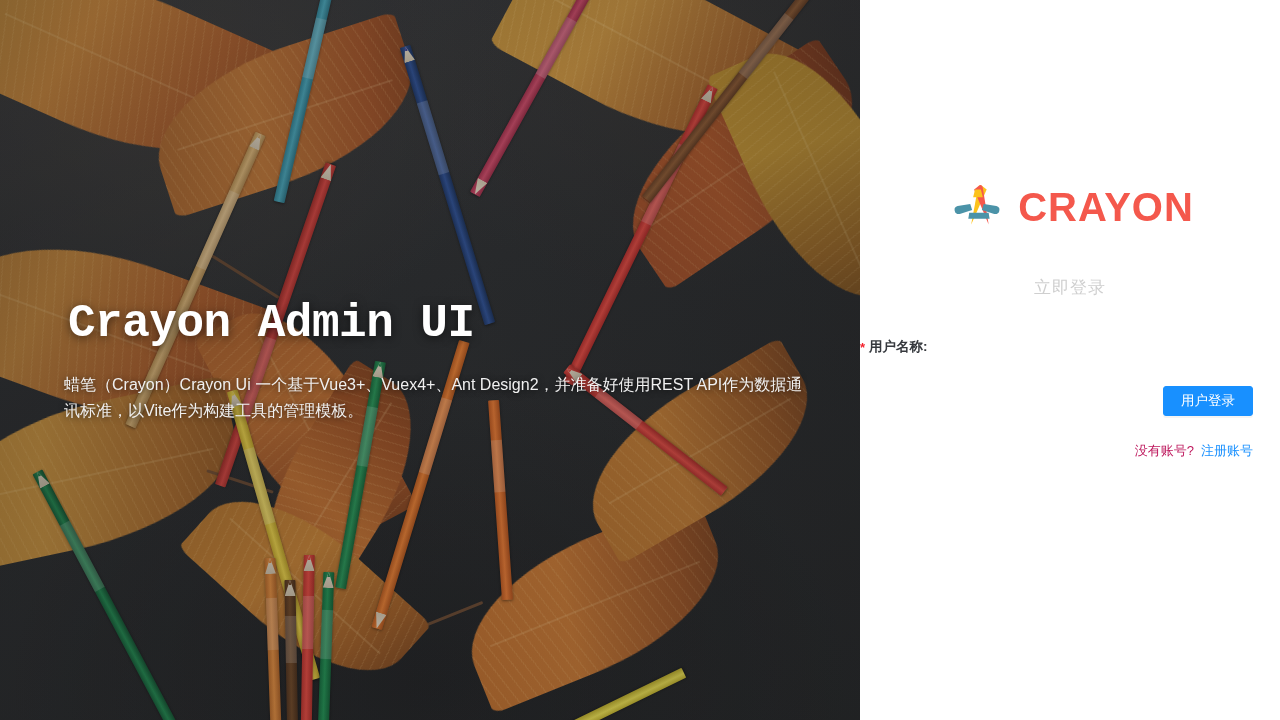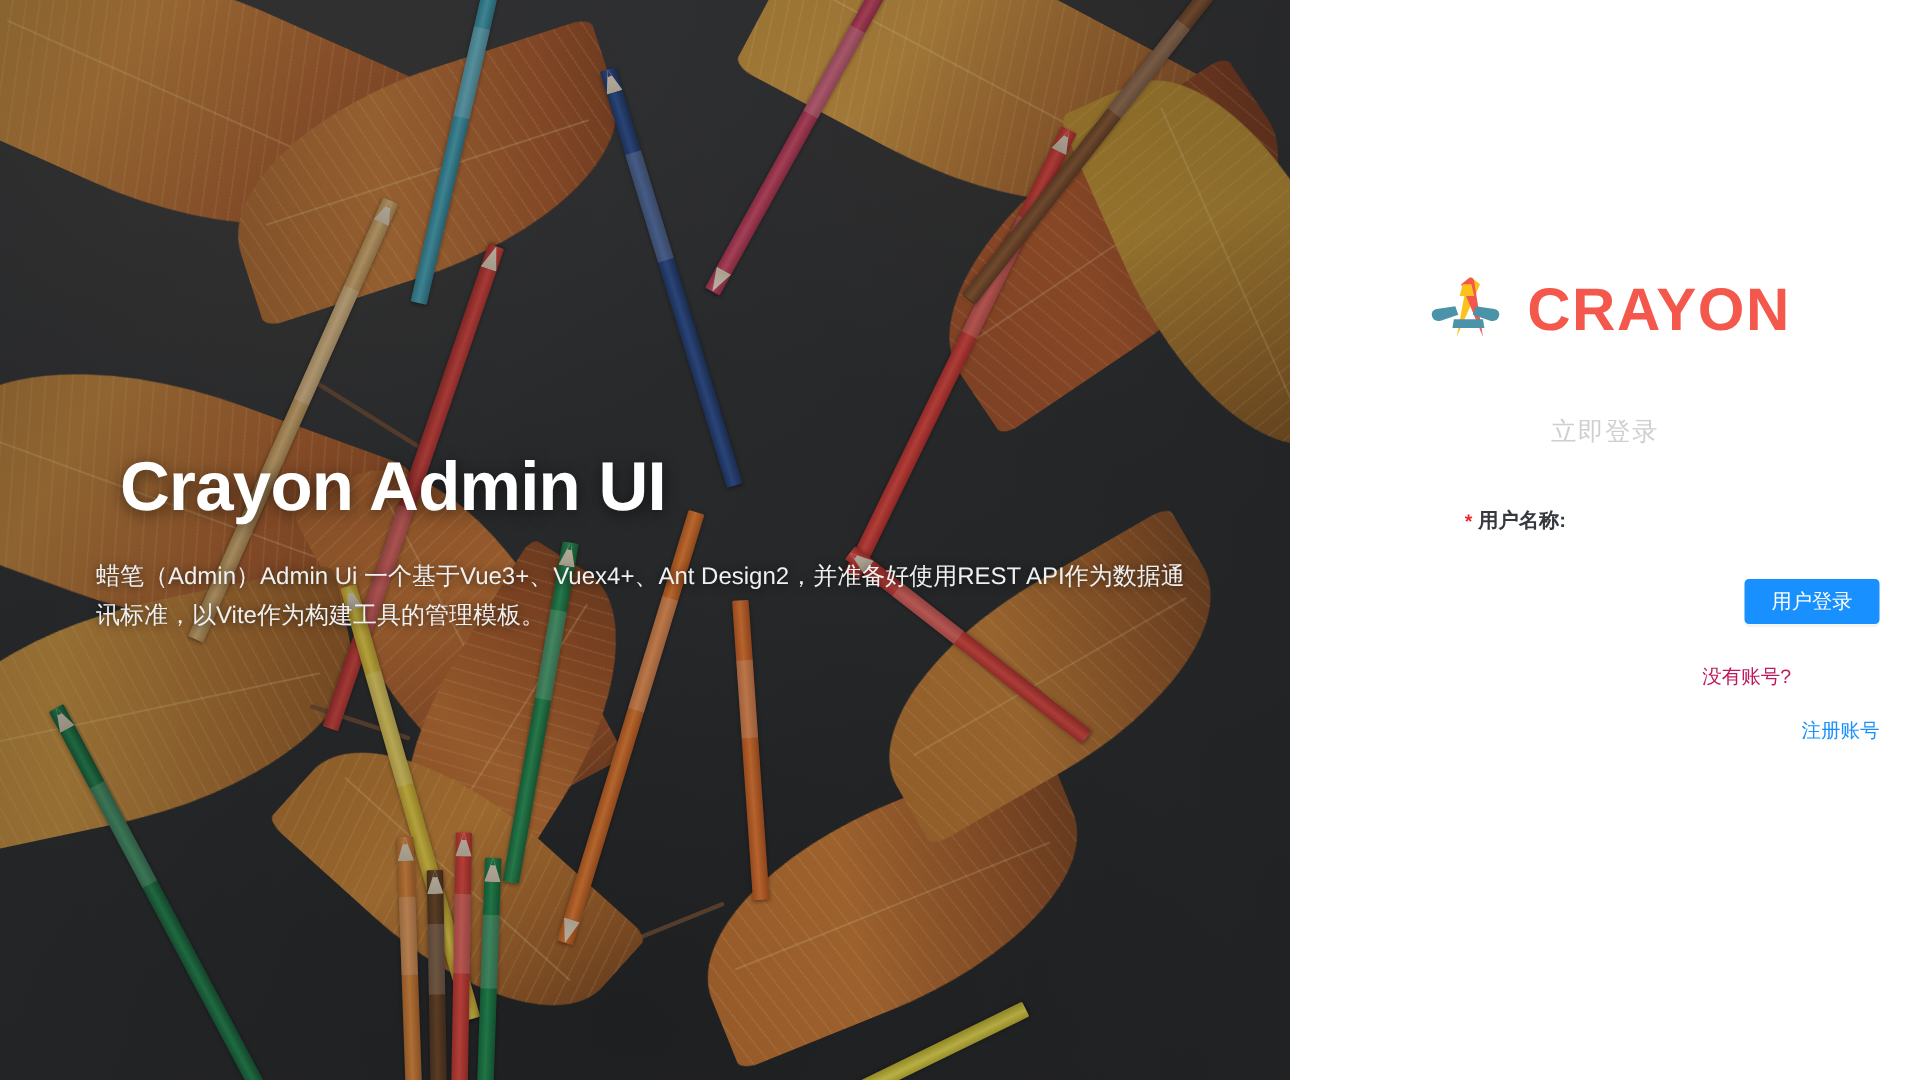--- a/index.html
+++ b/index.html
@@ -121,27 +121,28 @@
   }
 
   .banner-copy {
     position: absolute;
     left: 64px;
     top: 300px;
     width: 740px;
     z-index: 5;
   }
   .banner-title {
-    margin: 0 0 22px 16px;
+    margin: 0 0 22px 4px;
     color: #ffffff;
     font-size: 46px;
     line-height: 1.08;
     font-weight: bold;
     letter-spacing: -0.5px;
     text-shadow: 0 2px 10px rgba(0,0,0,0.55);
+    font-family: Liberation Mono, monospace;
   }
   .banner-desc {
     margin: 0;
     color: #f0f0f0;
     font-size: 16px;
     line-height: 1.62;
     text-shadow: 0 1px 6px rgba(0,0,0,0.65);
   }
 
   
@@ -190,27 +191,25 @@
     width: 420px;
   }
 
   .form-row {
     display: flex;
     align-items: center;
     margin-bottom: 30px;
   }
   .form-label {
     width: 155px;
-    text-align: right;
     padding-right: 10px;
     font-size: 13.5px;
     font-weight: bold;
     color: #35383d;
     white-space: nowrap;
-    padding-left: 29px;
   }
   .req-star {
     color: #f5222d;
     font-family: "Liberation Sans", sans-serif;
     font-size: 13px;
     margin-right: 4px;
     vertical-align: -1px;
   }
   .form-control {
     width: 238px;
@@ -247,21 +246,21 @@
   }
 
   .signup-row {
     display: flex;
     margin-top: 26px;
     font-size: 13px;
   }
   .signup-spacer { width: 155px; }
   .signup-area { width: 238px; display: flex; justify-content: flex-end; gap: 7px; }
   .signup-text { color: #be185d; text-align: center; }
-  .signup-link { color: #1890ff; text-decoration: none; cursor: pointer; margin-top: 36px; }
+  .signup-link { color: #1890ff; text-decoration: none; cursor: pointer; }
 </style>
 </head>
 <body>
 
 <div class="login-page">
 
   <div class="banner">
     <div class="banner-photo">
 
       <div class="leaf" style="left:-30px; top:-10px; width:300px; height:150px; transform:rotate(24deg);
@@ -422,21 +421,21 @@
 
       <div class="pencil" style="left:495px; top:400px; width:11px; height:200px; transform:rotate(-4deg);">
         <div class="barrel" style="background:linear-gradient(90deg,#b4551f,#dc7533 45%,#a84e1c);"></div>
       </div>
     </div>
 
     <div class="banner-scrim"></div>
 
     <div class="banner-copy">
       <h1 class="banner-title">Crayon Admin UI</h1>
-      <p class="banner-desc">蜡笔（Admin）Admin Ui 一个基于Vue3+、Vuex4+、Ant Design2，并准备好使用REST API作为数据通讯标准，以Vite作为构建工具的管理模板。</p>
+      <p class="banner-desc">蜡笔（Crayon）Crayon Ui 一个基于Vue3+、Vuex4+、Ant Design2，并准备好使用REST API作为数据通讯标准，以Vite作为构建工具的管理模板。</p>
     </div>
   </div>
 
   <div class="form-panel">
 
     <div class="brand">
       <svg class="brand-mark" viewBox="0 0 64 64">
         <path d="M26 50 L33 12 Q34 8 37 10 L42 14 Z" fill="#fcc21b"></path>
         <path d="M39 50 L33 12 Q32 8 29 10 L24 14 Z" fill="#f4584c" transform="translate(5,0)"></path>
         <path d="M12 31 Q8 32 9 36 Q10 40 15 39 L27 35 L25 29 Z" fill="#4b93a8"></path>

